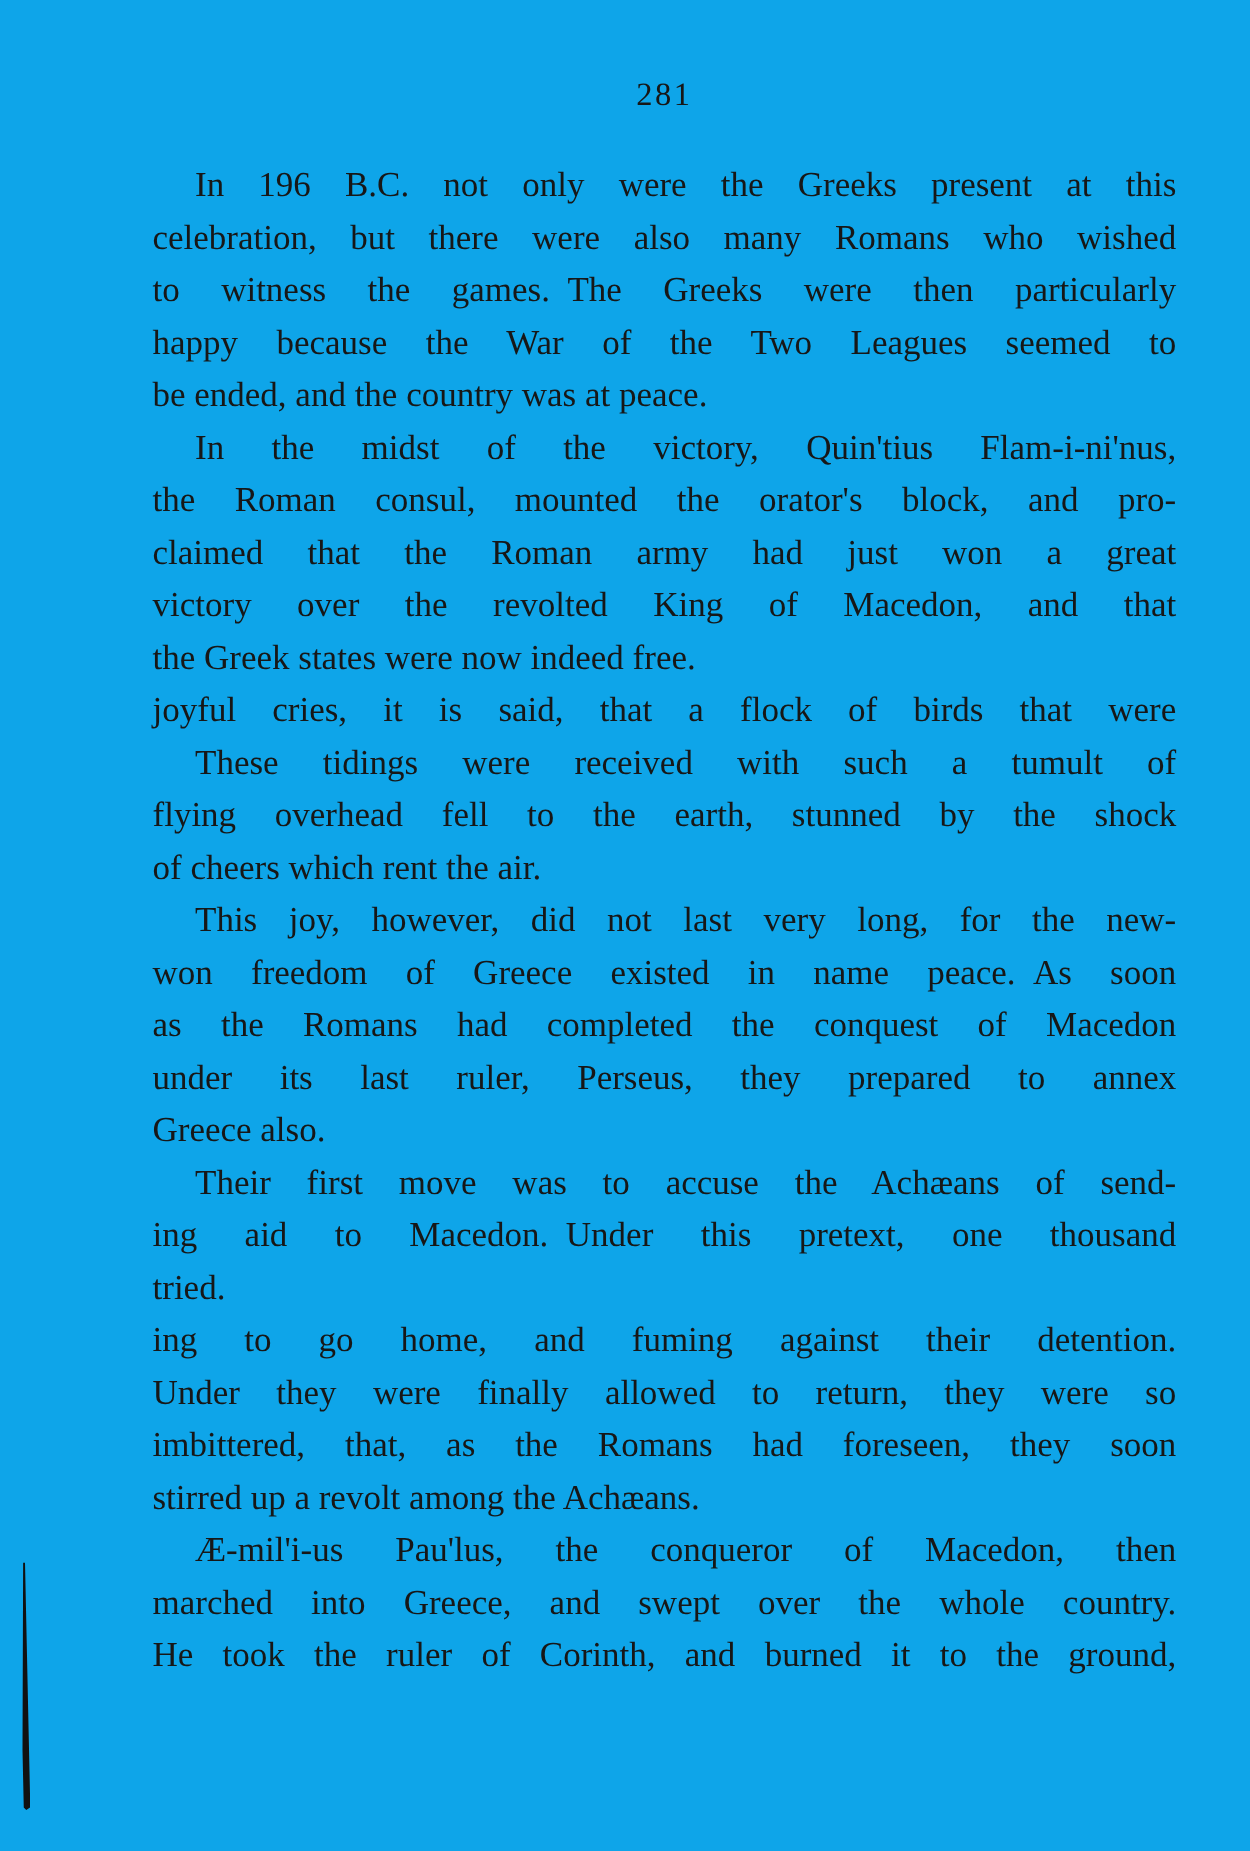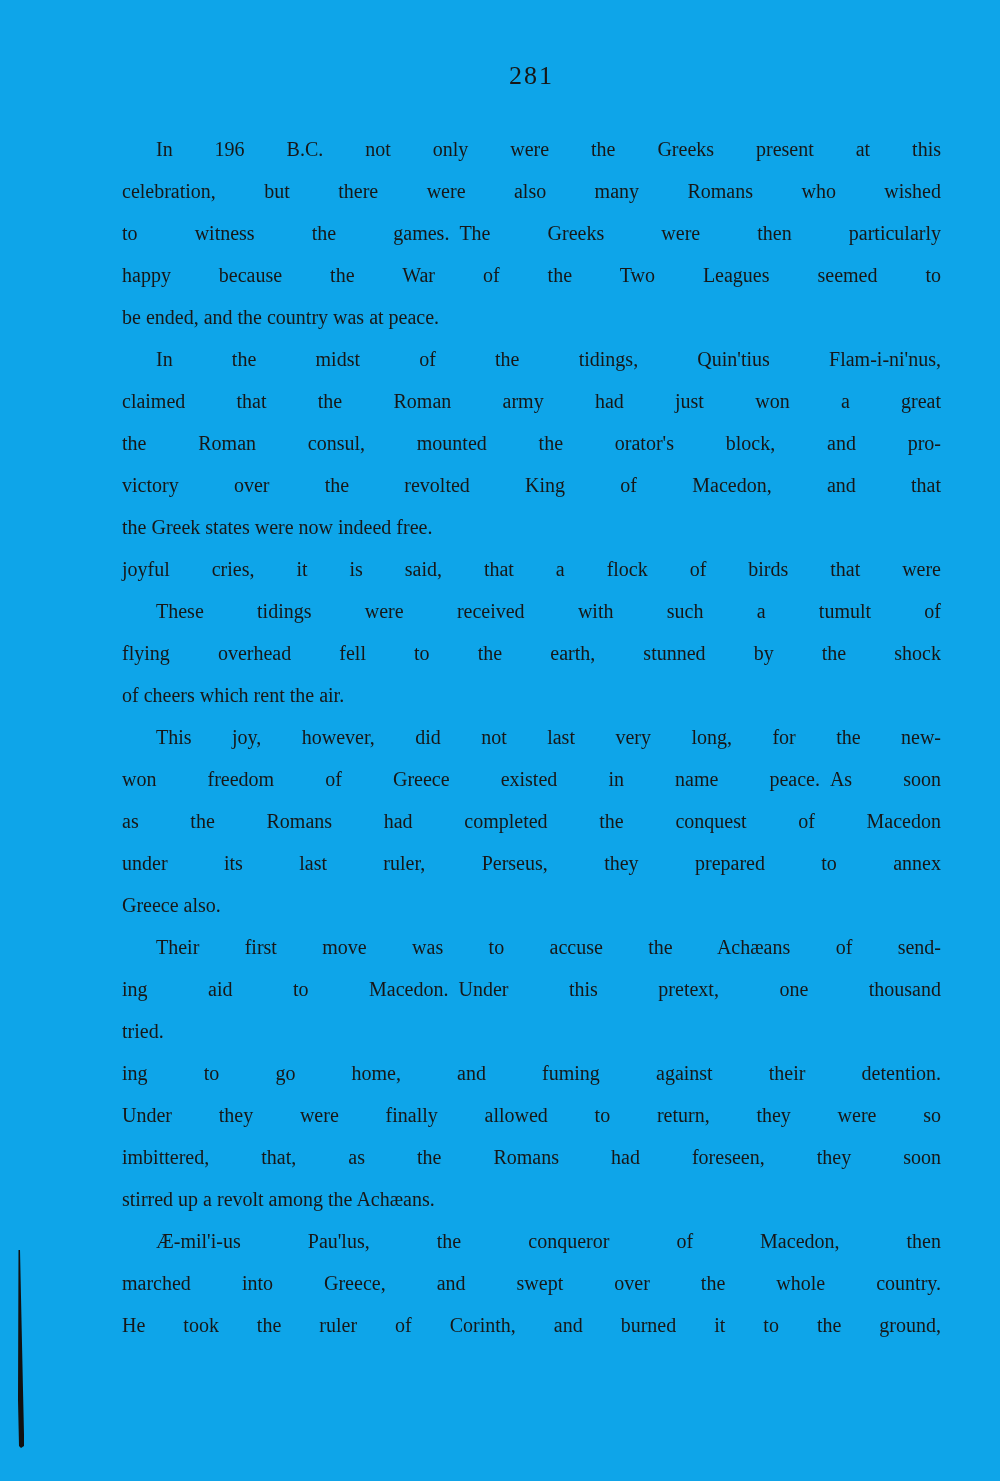--- a/index.html
+++ b/index.html
@@ -24,21 +24,21 @@
     text-align: center;
     font-size: 26px;
     line-height: 32px;
     letter-spacing: 2px;
   }
   .page-text {
     position: absolute;
     top: 128px;
     left: 122px;
     width: 819px;
-    font-size: 20px;
+    font-size: 28px;
     line-height: 42px;
   }
   .para {
     margin: 0;
   }
   .line {
     text-align: justify;
     text-align-last: justify;
   }
   .line.lastline {
@@ -64,23 +64,23 @@
 
   <div class="page-text">
       <div class="para">
         <div class="line indent">In 196 B.C. not only were the Greeks present at this</div>
         <div class="line">celebration, but there were also many Romans who wished</div>
         <div class="line">to witness the games. The Greeks were then particularly</div>
         <div class="line">happy because the War of the Two Leagues seemed to</div>
         <div class="line lastline">be ended, and the country was at peace.</div>
       </div>
       <div class="para">
-        <div class="line indent">In the midst of the tidings, Quin'tius Flam-i-ni'nus,</div>
+        <div class="line indent">In the midst of the victory, Quin'tius Flam-i-ni'nus,</div>
+        <div class="line">the Roman consul, mounted the orator's block, and pro-</div>
         <div class="line">claimed that the Roman army had just won a great</div>
-        <div class="line">the Roman consul, mounted the orator's block, and pro-</div>
         <div class="line">victory over the revolted King of Macedon, and that</div>
         <div class="line lastline">the Greek states were now indeed free.</div>
       </div>
       <div class="para">
         <div class="line">joyful cries, it is said, that a flock of birds that were</div>
         <div class="line indent">These tidings were received with such a tumult of</div>
         <div class="line">flying overhead fell to the earth, stunned by the shock</div>
         <div class="line lastline">of cheers which rent the air.</div>
       </div>
       <div class="para">

